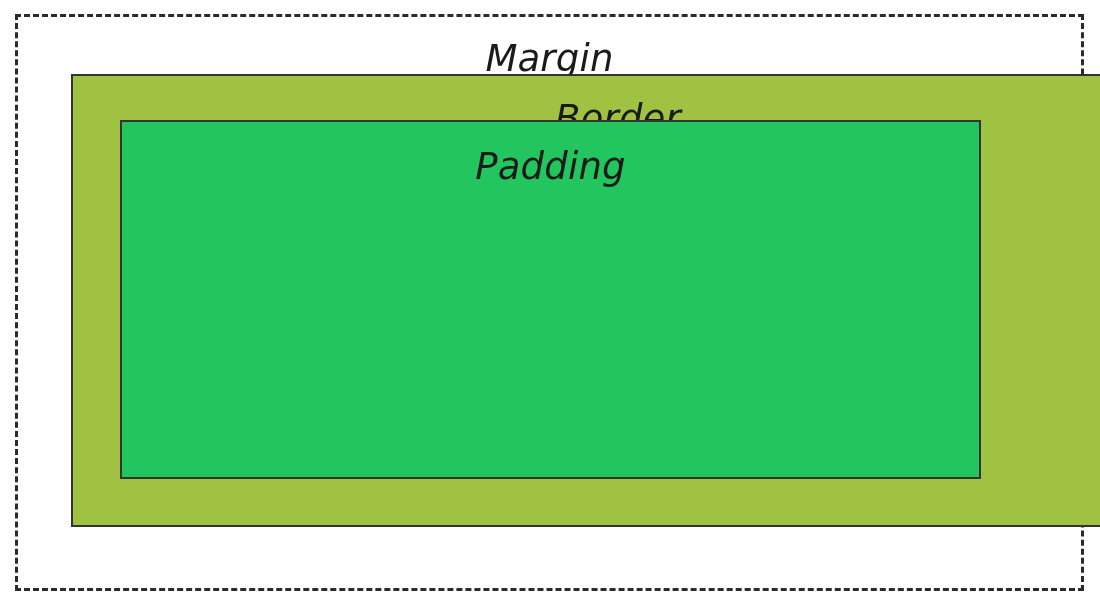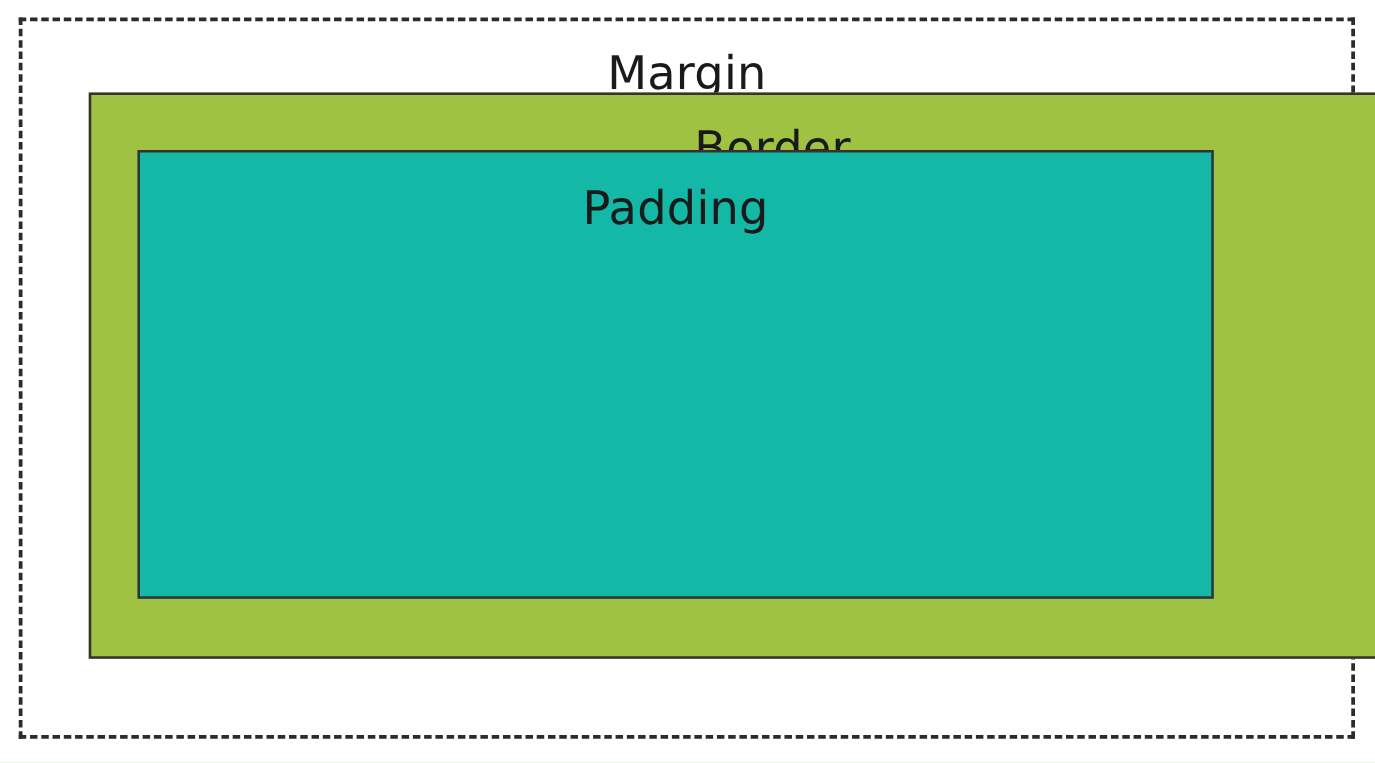--- a/index.html
+++ b/index.html
@@ -13,20 +13,21 @@
     height: 610px;
     font-family: "DejaVu Sans", "Liberation Sans", sans-serif;
     overflow: hidden;
   }
 
   #box-model-diagram {
     position: relative;
     width: 1100px;
     height: 610px;
     background: #ffffff;
+    font-style: italic;
   }
 
   
   .margin-box {
     position: absolute;
     left: 15px;
     top: 14px;
     width: 1069px;
     height: 577px;
     box-sizing: border-box;
@@ -42,27 +43,27 @@
     width: 1094px;
     height: 453px;
     box-sizing: border-box;
     border: 2px solid #333333;
     background: #9fc243;
   }
 
   
   .padding-box {
     position: absolute;
-    left: 37px;
+    left: 47px;
     top: 44px;
     width: 861px;
     height: 359px;
     box-sizing: border-box;
     border: 2px solid #333333;
-    background: #14b8a6;
+    background: #22c55e;
   }
 
   
   .content-box {
     position: absolute;
     left: 57px;
     top: 59px;
     width: 748px;
     height: 240px;
     box-sizing: border-box;

